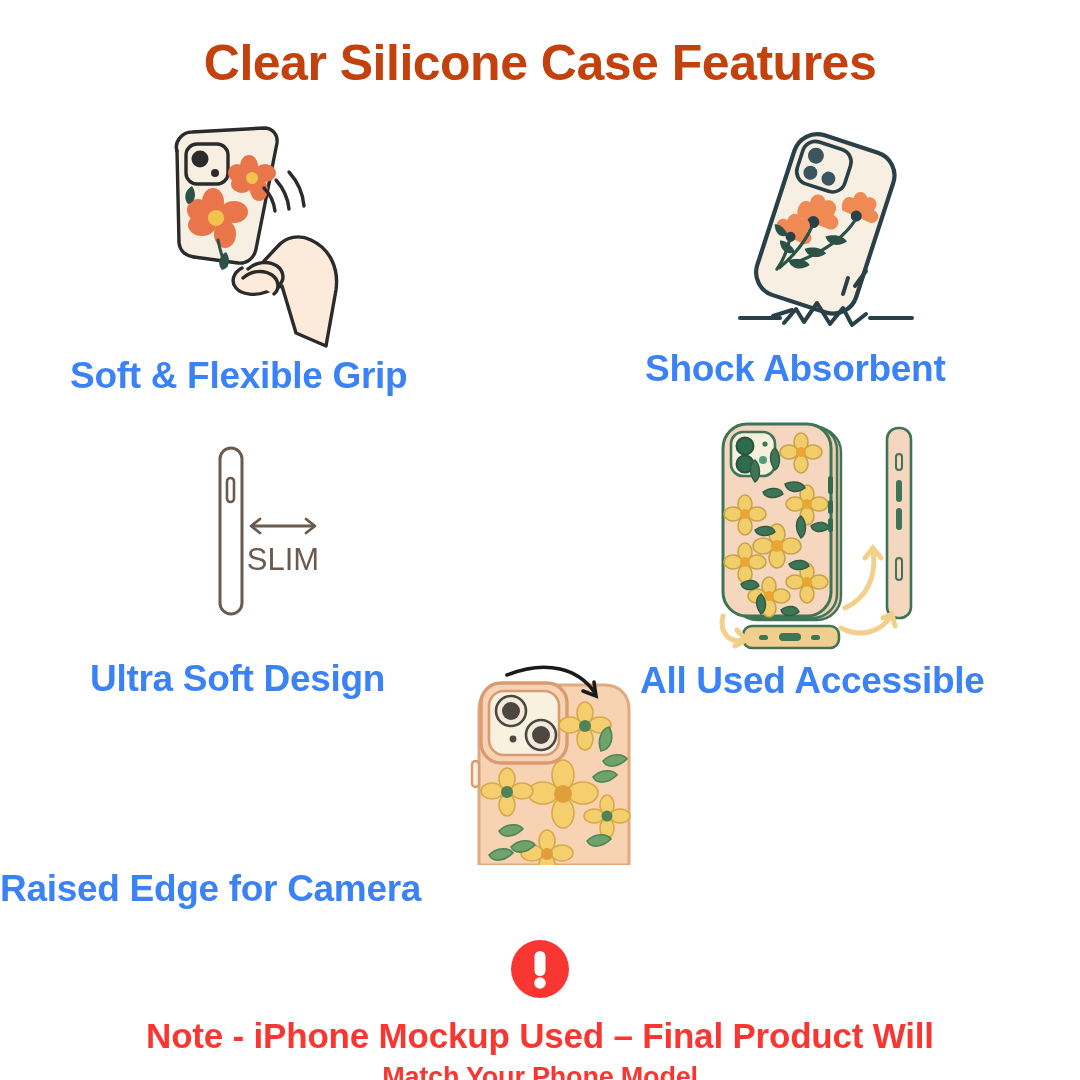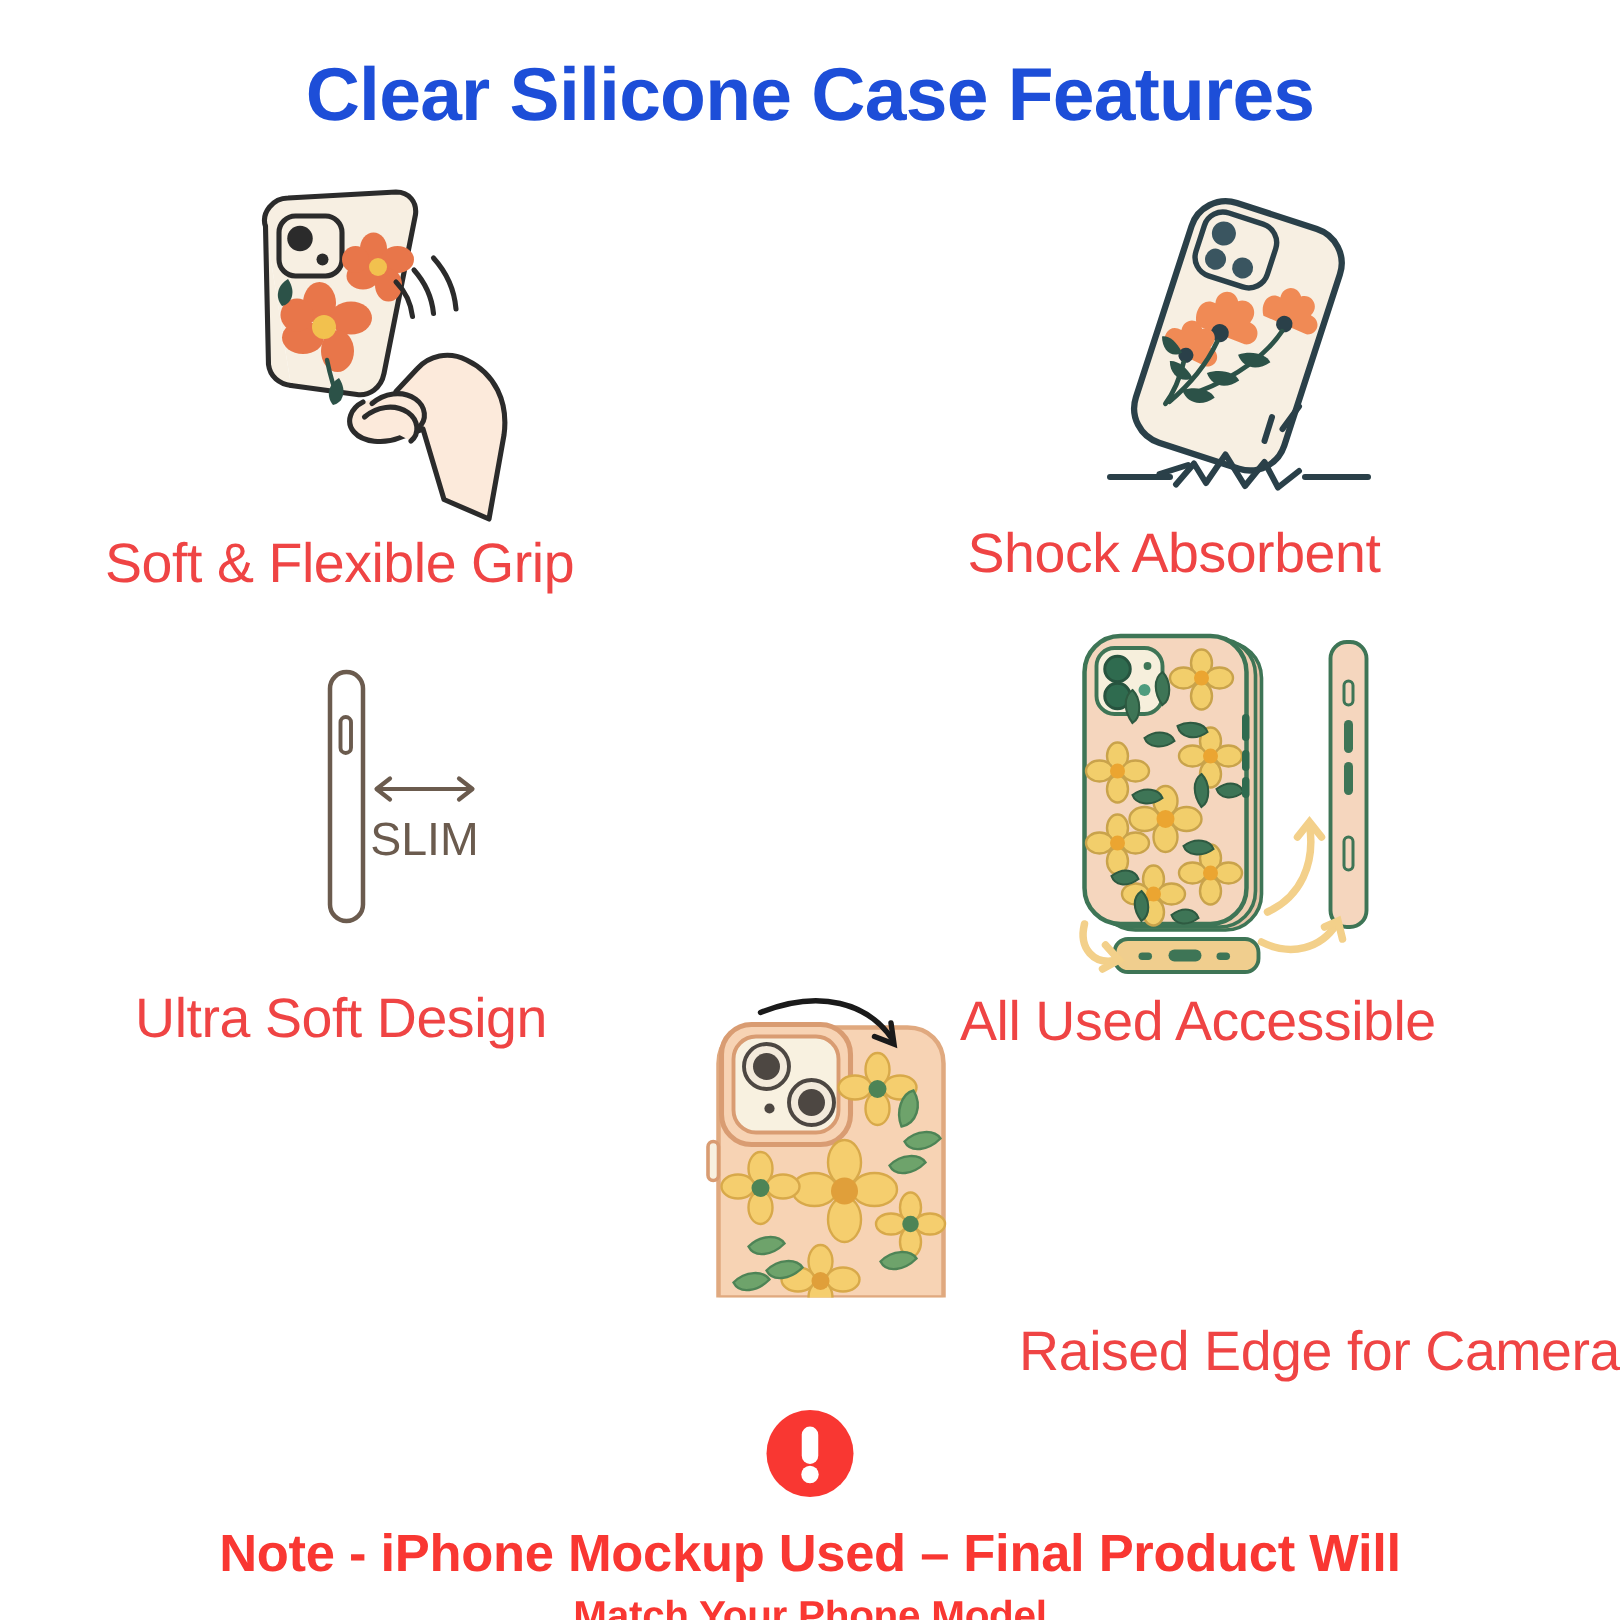--- a/index.html
+++ b/index.html
@@ -12,36 +12,36 @@
   }
   .page { position:relative; width:1080px; height:1080px; }
 
   .title {
     position:absolute;
     top:34px; left:0; width:1080px;
     text-align:center;
     font-size:50px;
     font-weight:700;
     letter-spacing:-0.5px;
-    color:#1d4ed8;
+    color:#c2410c;
   }
 
   .feature-label {
     position:absolute;
     font-size:37px;
-    font-weight:400;
-    color:#ef4444;
+    font-weight:700;
+    color:#3b82f6;
     white-space:nowrap;
     letter-spacing:-0.3px;
   }
   #label-grip   { left:70px;  top:355px; }
   #label-shock  { left:645px; top:348px; }
   #label-slim   { left:90px;  top:658px; }
   #label-ports  { left:640px; top:660px; }
-  #label-camera { left:0; top:868px; width:1080px; text-align:right;margin-top:12px; }
+  #label-camera { left:0; top:868px; width:1080px; text-align:left; }
 
   .illus { position:absolute; }
   #illus-grip   { left:130px; top:118px; width:270px; height:230px; }
   #illus-shock  { left:700px; top:118px; width:250px; height:230px; }
   #illus-slim   { left:180px; top:430px; width:180px; height:200px; }
   #illus-ports  { left:715px; top:418px; width:230px; height:240px; }
   #illus-camera { left:455px; top:665px; width:215px; height:200px; }
 
   .note-row {
     position:absolute;

